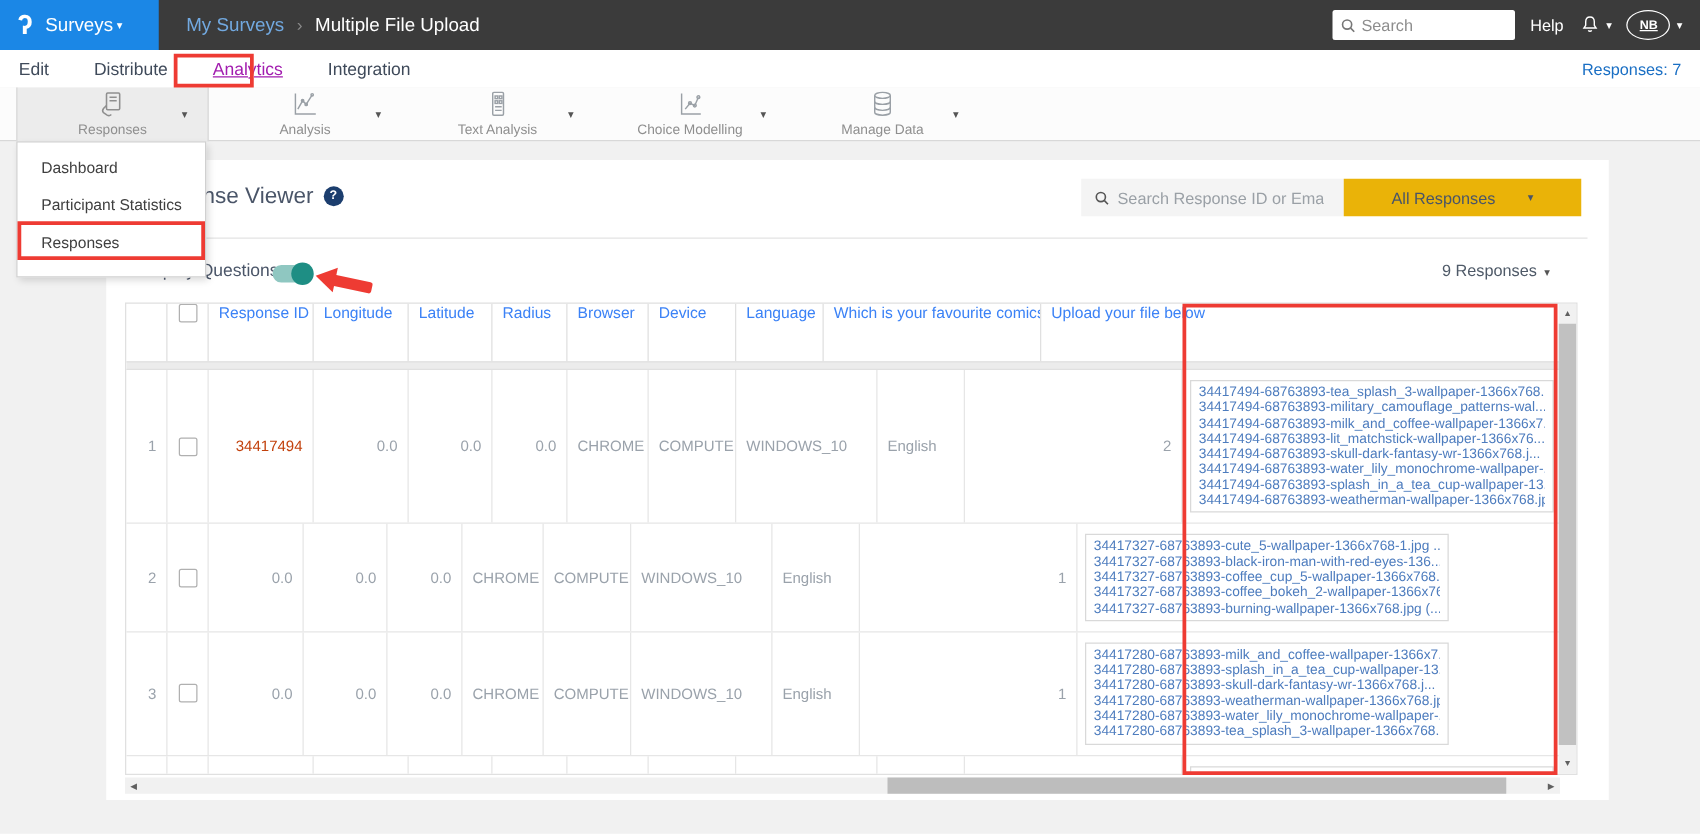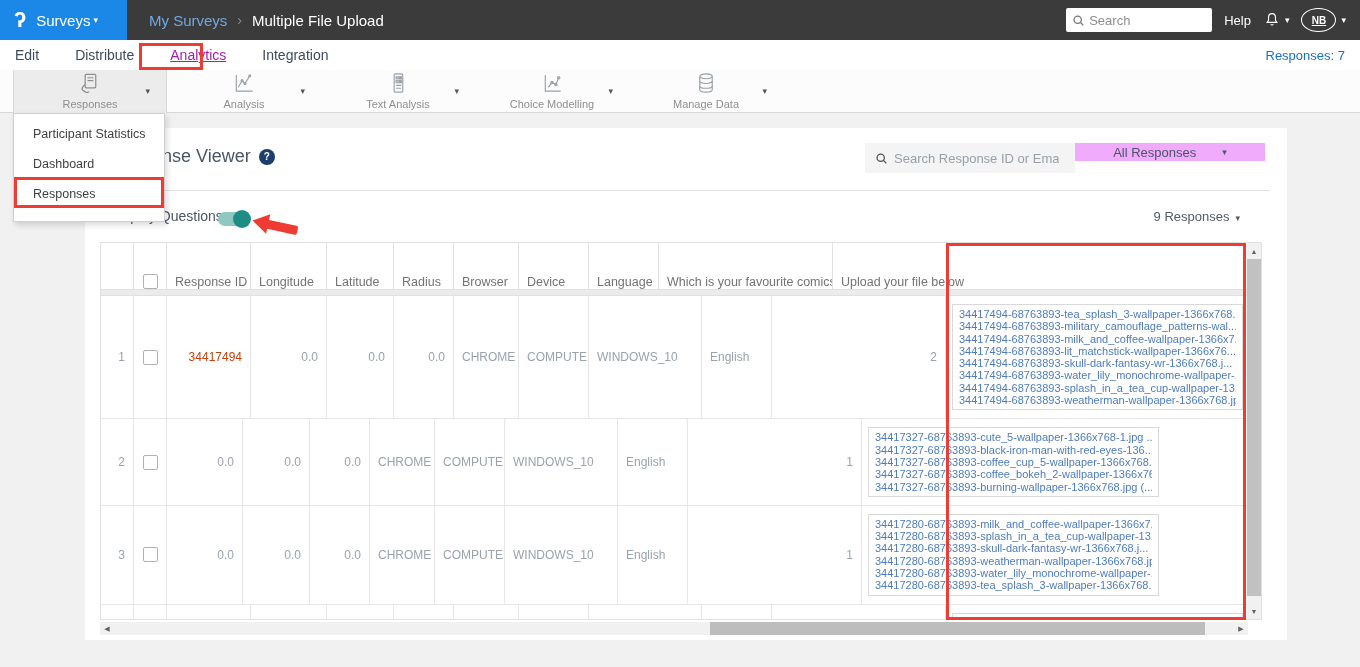--- a/index.html
+++ b/index.html
@@ -44,33 +44,33 @@
   .dropdown { position:absolute; left:13px; top:113px; width:152px; background:#fff; border:1px solid #d0d0d0; box-shadow:2px 3px 6px rgba(0,0,0,.15); z-index:50; padding:5px 0 12px 0; }
   .dd-item { height:30px; display:flex; align-items:center; padding-left:19px; font-size:12.5px; color:#3f3f3f; cursor:pointer; }
 
   
   .card { position:absolute; left:85px; top:128px; width:1202px; height:512px; background:#fff; }
   .viewer-title { position:absolute; left:110px; top:146px; display:flex; align-items:center; gap:8px; font-size:18px; color:#4a5568; }
   .help-badge { width:16px; height:16px; border-radius:50%; background:#1c3e6e; color:#fff; font-size:10px; font-weight:bold; display:flex; align-items:center; justify-content:center; cursor:pointer; }
   .resp-search { position:absolute; left:865px; top:143px; width:210px; height:30px; background:#f4f4f4; display:flex; align-items:center; gap:6px; padding:0 10px; }
   .resp-search input { border:none; outline:none; background:transparent; font-size:13px; color:#444; width:165px; font-family:inherit; }
   .resp-search input::placeholder { color:#9aa0a6; }
-  .all-resp { position:absolute; left:1075px; top:143px; width:190px; height:18px; background:#f0abfc; display:flex; align-items:center; justify-content:center; gap:26px; font-size:13px; color:#4a5568; cursor:pointer; }
+  .all-resp { position:absolute; left:1075px; top:143px; width:190px; height:30px; background:#eab308; display:flex; align-items:center; justify-content:center; gap:26px; font-size:13px; color:#4a5568; cursor:pointer; }
   .divider { position:absolute; left:100px; top:190px; width:1170px; height:1px; background:#e3e3e3; }
   .dq-label { position:absolute; left:110px; top:208px; font-size:14px; color:#4a5568; }
   .toggle { position:absolute; left:218px; top:212px; width:30px; height:14px; background:#8fc7c1; border-radius:7px; cursor:pointer; }
   .toggle .knob { position:absolute; right:-3px; top:-2px; width:18px; height:18px; border-radius:50%; background:#1e8e84; }
   .count-dd { position:absolute; left:1140px; top:209px; width:100px; text-align:right; font-size:13px; color:#4f5a68; cursor:pointer; }
   .count-dd .caret { color:#555; margin-left:6px; }
 
   
   .table-wrap { position:absolute; left:100px; top:242px; width:1162px; height:378px; overflow:hidden; border:1px solid #e0e0e0; background:#fff; }
   .tbl-inner { width:1148px; }
   .thead { display:flex; height:46px; }
-  .th { display:flex; align-items:flex-end; font-size:12.5px; color:#737373; border-right:1px solid #e0e0e0; padding:0 8px; overflow:hidden; white-space:nowrap; }
+  .th { display:flex; align-items:flex-start; font-size:12.5px; color:#3b82f6; border-right:1px solid #e0e0e0; padding:0 8px; overflow:hidden; white-space:nowrap; }
   .gap-strip { height:7px; background:#ececec; border-top:1px solid #e0e0e0; border-bottom:1px solid #e0e0e0; }
   .trow { display:flex; align-items:stretch; border-bottom:1px solid #e6e6e6; }
   .td { display:flex; align-items:center; font-size:12px; color:#9aa2ab; border-right:1px solid #e6e6e6; padding:0 8px; overflow:hidden; white-space:nowrap; }
   .r { justify-content:flex-end; }
   .c { justify-content:center; }
   .c-num{width:33px;} .c-cb{width:33px;} .c-rid{width:84px;} .c-lon{width:76px;}
   .c-lat{width:67px;} .c-rad{width:60px;} .c-bro{width:65px;} .c-dev{width:70px;}
   .c-os{width:113px;} .c-lang{width:70px;} .c-com{width:174px;} .c-up{width:303px; border-right:none;}
   .rid-val { color:#c2410c; }
   .cbx { width:15px; height:15px; border:1px solid #b0b0b0; border-radius:2px; background:#fff; cursor:pointer; }
@@ -367,22 +367,22 @@
     </div>
   </div>
 
   <div class="hscroll">
     <span class="btn" style="left:0">◀</span>
     <span class="thumb"></span>
     <span class="btn" style="right:0">▶</span>
   </div>
 
   <div class="dropdown">
+    <div class="dd-item">Dashboard</div>
     <div class="dd-item">Participant Statistics</div>
-    <div class="dd-item">Dashboard</div>
     <div class="dd-item">Responses</div>
   </div>
 
   <div class="anno" style="left:139px; top:43px; width:64px; height:27px;"></div>
   <div class="anno" style="left:14px; top:177px; width:150px; height:31px;"></div>
   <div class="anno" style="left:946px; top:243px; width:300px; height:377px;"></div>
   <div class="anno-arrow">
     <div class="head"></div>
     <div class="shaft"></div>
   </div>

